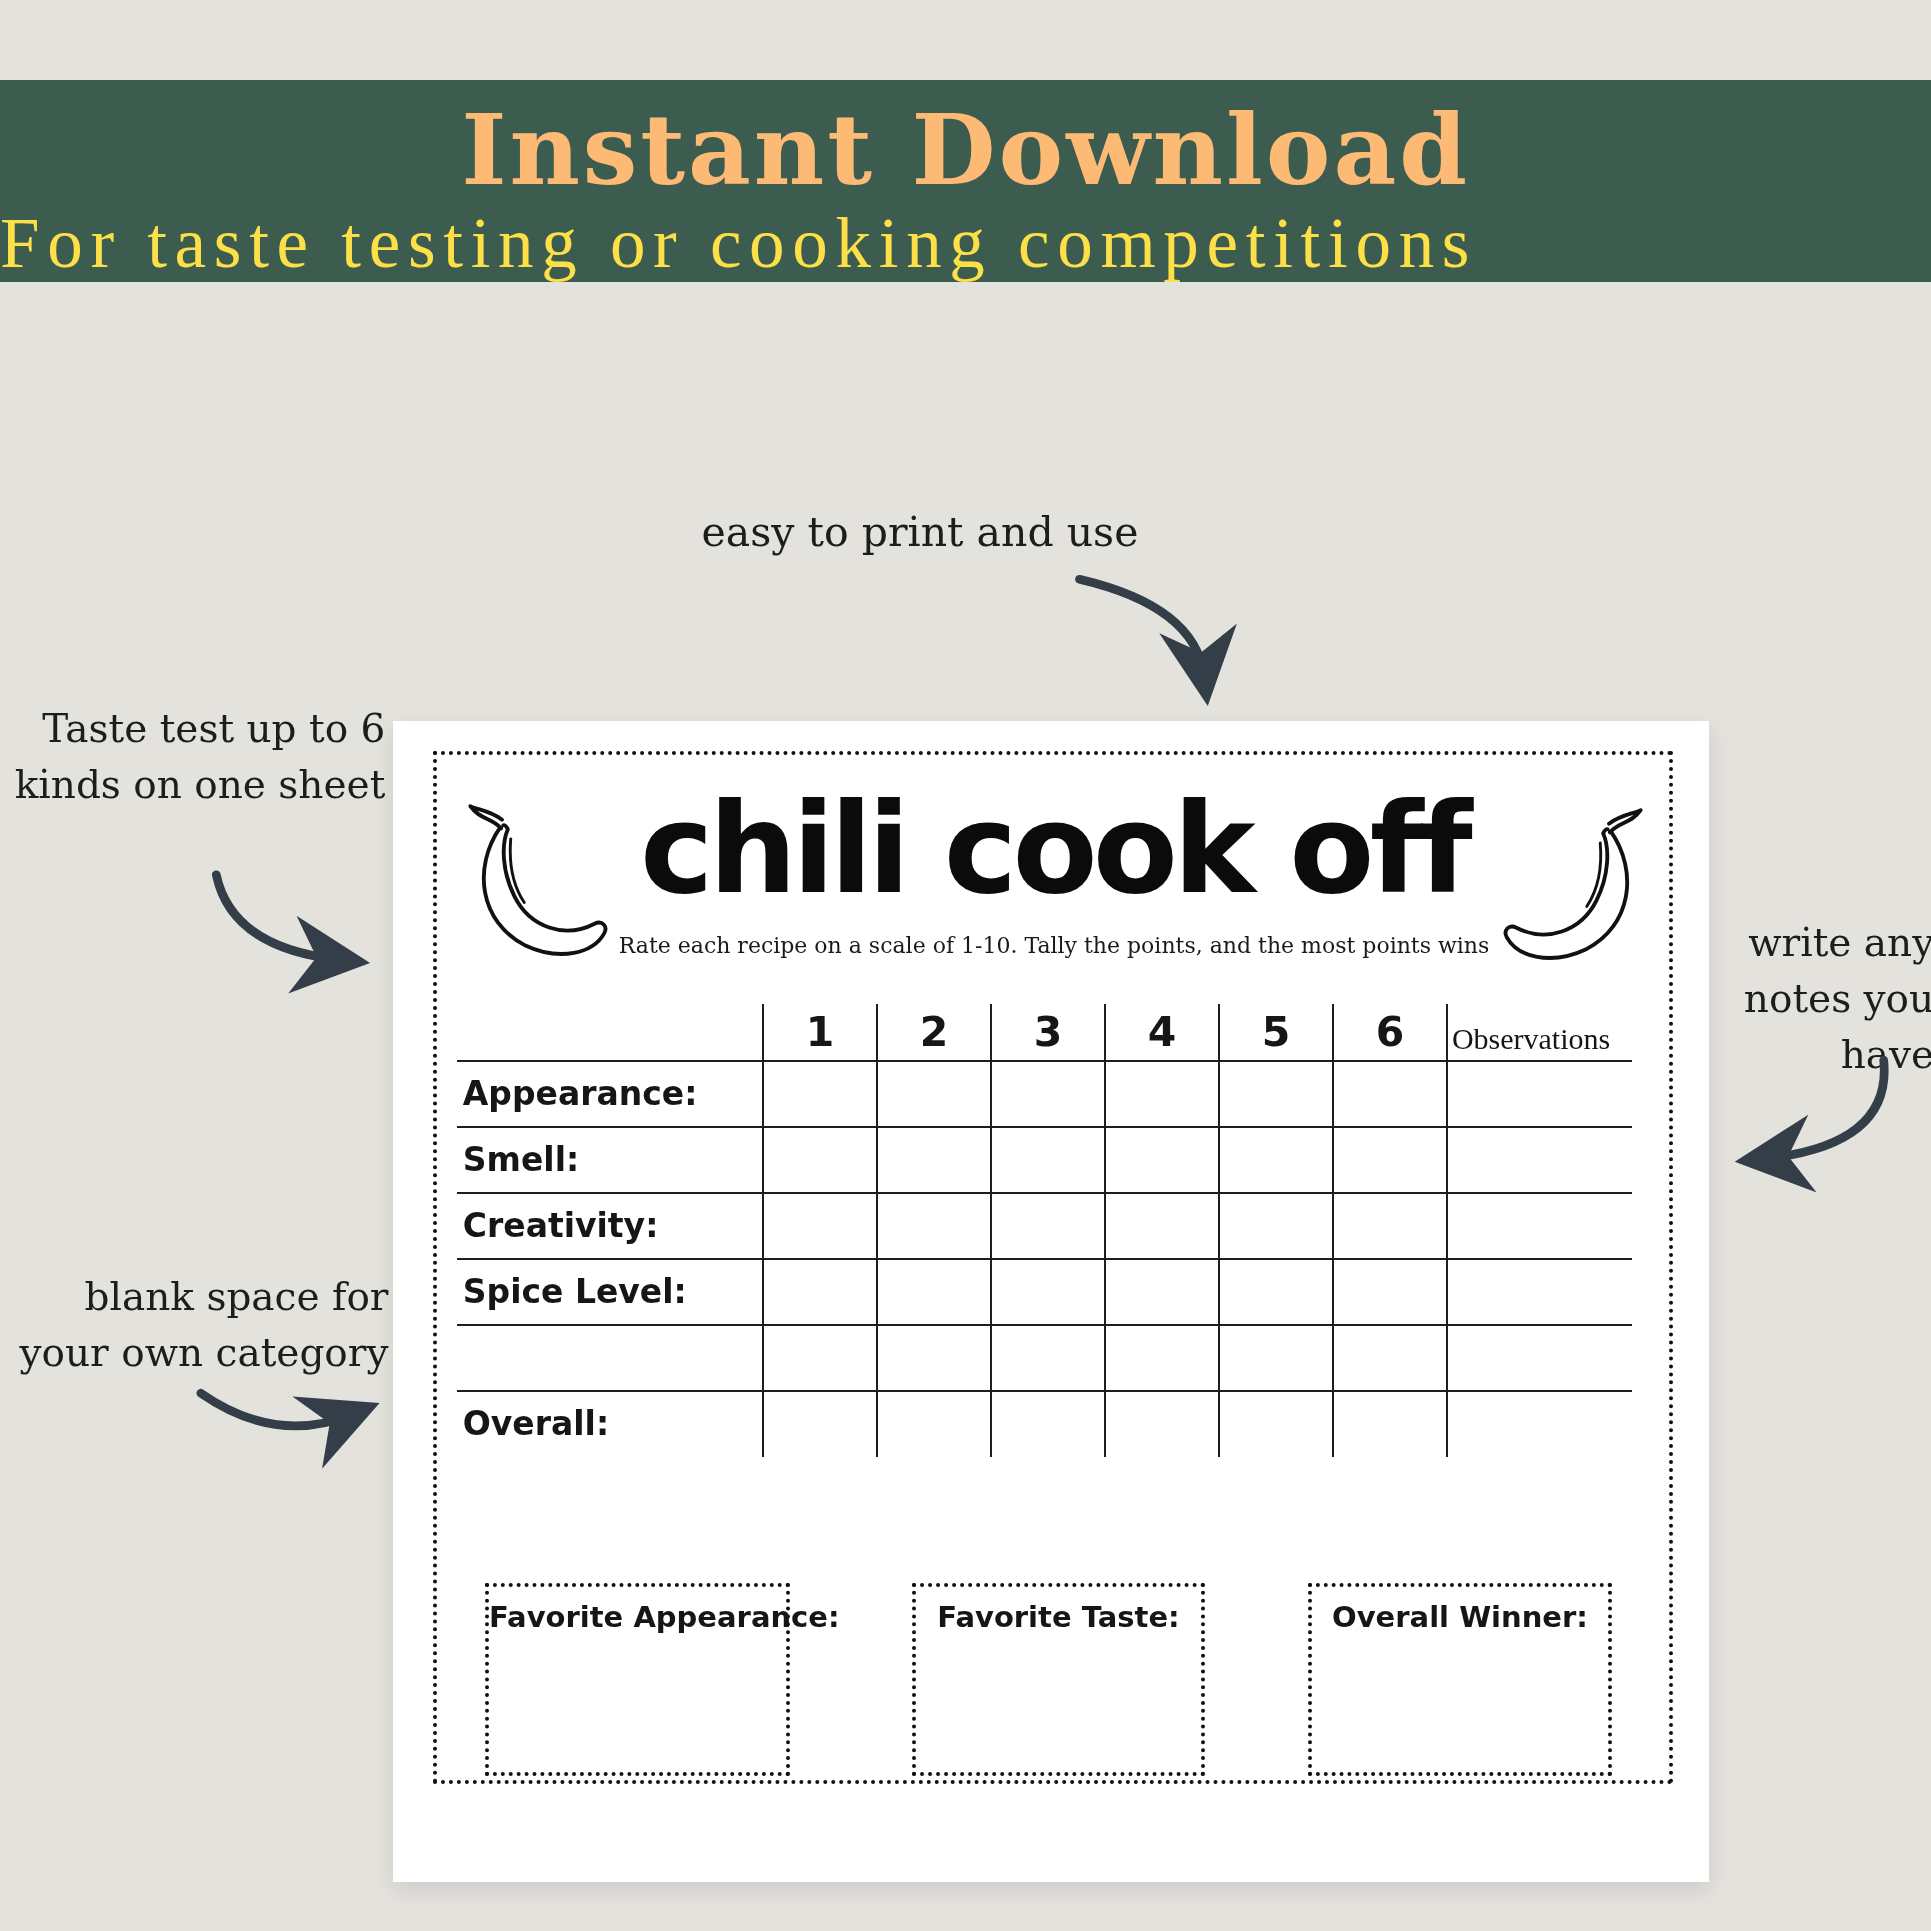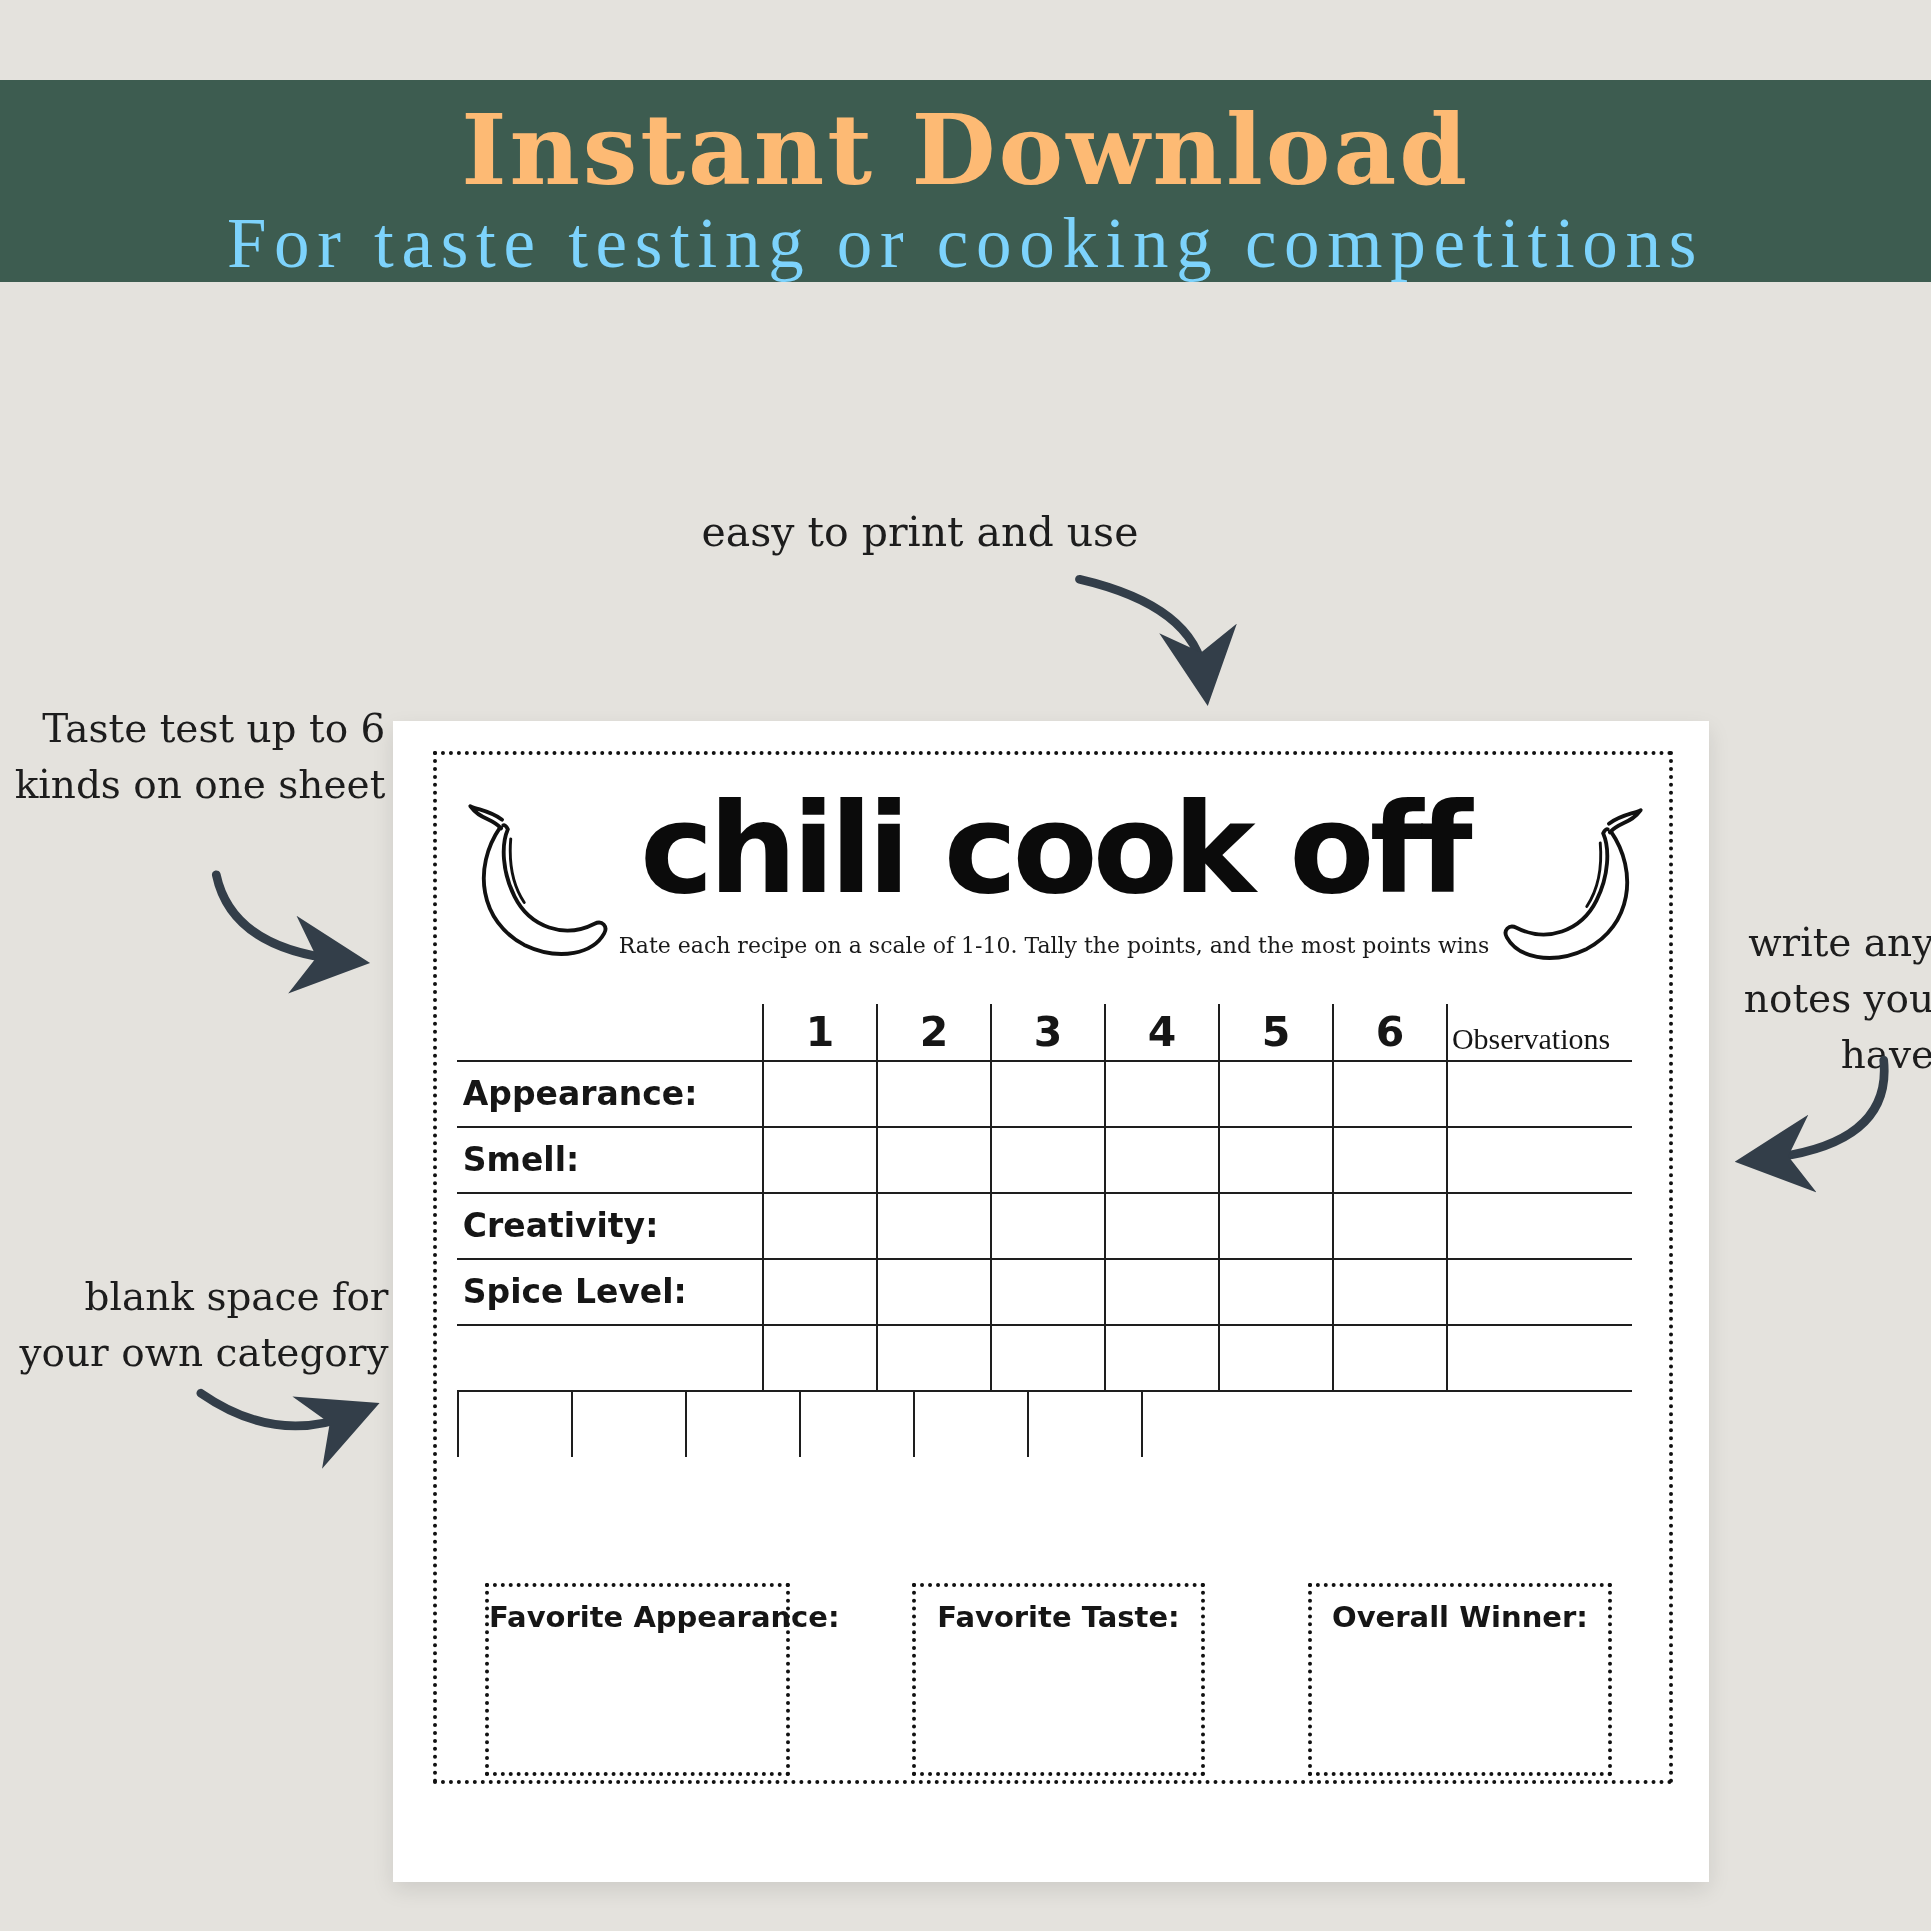--- a/index.html
+++ b/index.html
@@ -9,23 +9,23 @@
   }
 
   
   .banner{position:absolute;left:0;top:80px;width:1931px;height:202px;background:#3d5c50;}
   .banner-title{
     position:absolute;left:0;top:17.4px;width:100%;text-align:center;
     font-family:"DejaVu Serif",serif;font-weight:700;font-size:97px;line-height:106px;
     color:#fdba74;letter-spacing:2.9px;
   }
   .banner-subtitle{
-    position:absolute;left:0;top:127px;width:100%;text-align:center;
+    position:absolute;left:0;top:127px;width:100%;text-align:left;
     font-family:"Liberation Serif",serif;font-weight:400;font-size:71px;line-height:73px;
-    color:#7dd3fc;letter-spacing:7.7px;white-space:nowrap;
+    color:#fde047;letter-spacing:7.7px;white-space:nowrap;
   }
 
   
   .note{
     position:absolute;font-family:"DejaVu Serif",serif;color:#1d1d1d;
     font-size:41px;line-height:56px;text-align:right;transform:translate(-50%,-50%);
     white-space:nowrap;
   }
   .note.small{font-size:39px;line-height:56px;padding-left:28px;}
   .arrows{position:absolute;left:0;top:0;width:1931px;height:1931px;pointer-events:none;}
@@ -213,20 +213,23 @@
         <div class="td c-num"></div>
           <div class="td c-num"></div>
           <div class="td c-num"></div>
           <div class="td c-num"></div>
           <div class="td c-num"></div>
           <div class="td c-num"></div>
           <div class="td c-obs"></div>
       </div>
 
       <div class="tr" style="height:65px;">
+        <div class="td c-label">
+            <div class="row-label">Overall:</div>
+          </div>
         <div class="td c-num"></div>
           <div class="td c-num"></div>
           <div class="td c-num"></div>
           <div class="td c-num"></div>
           <div class="td c-num"></div>
           <div class="td c-num"></div>
           <div class="td c-obs"></div>
       </div>
     </div>
 

